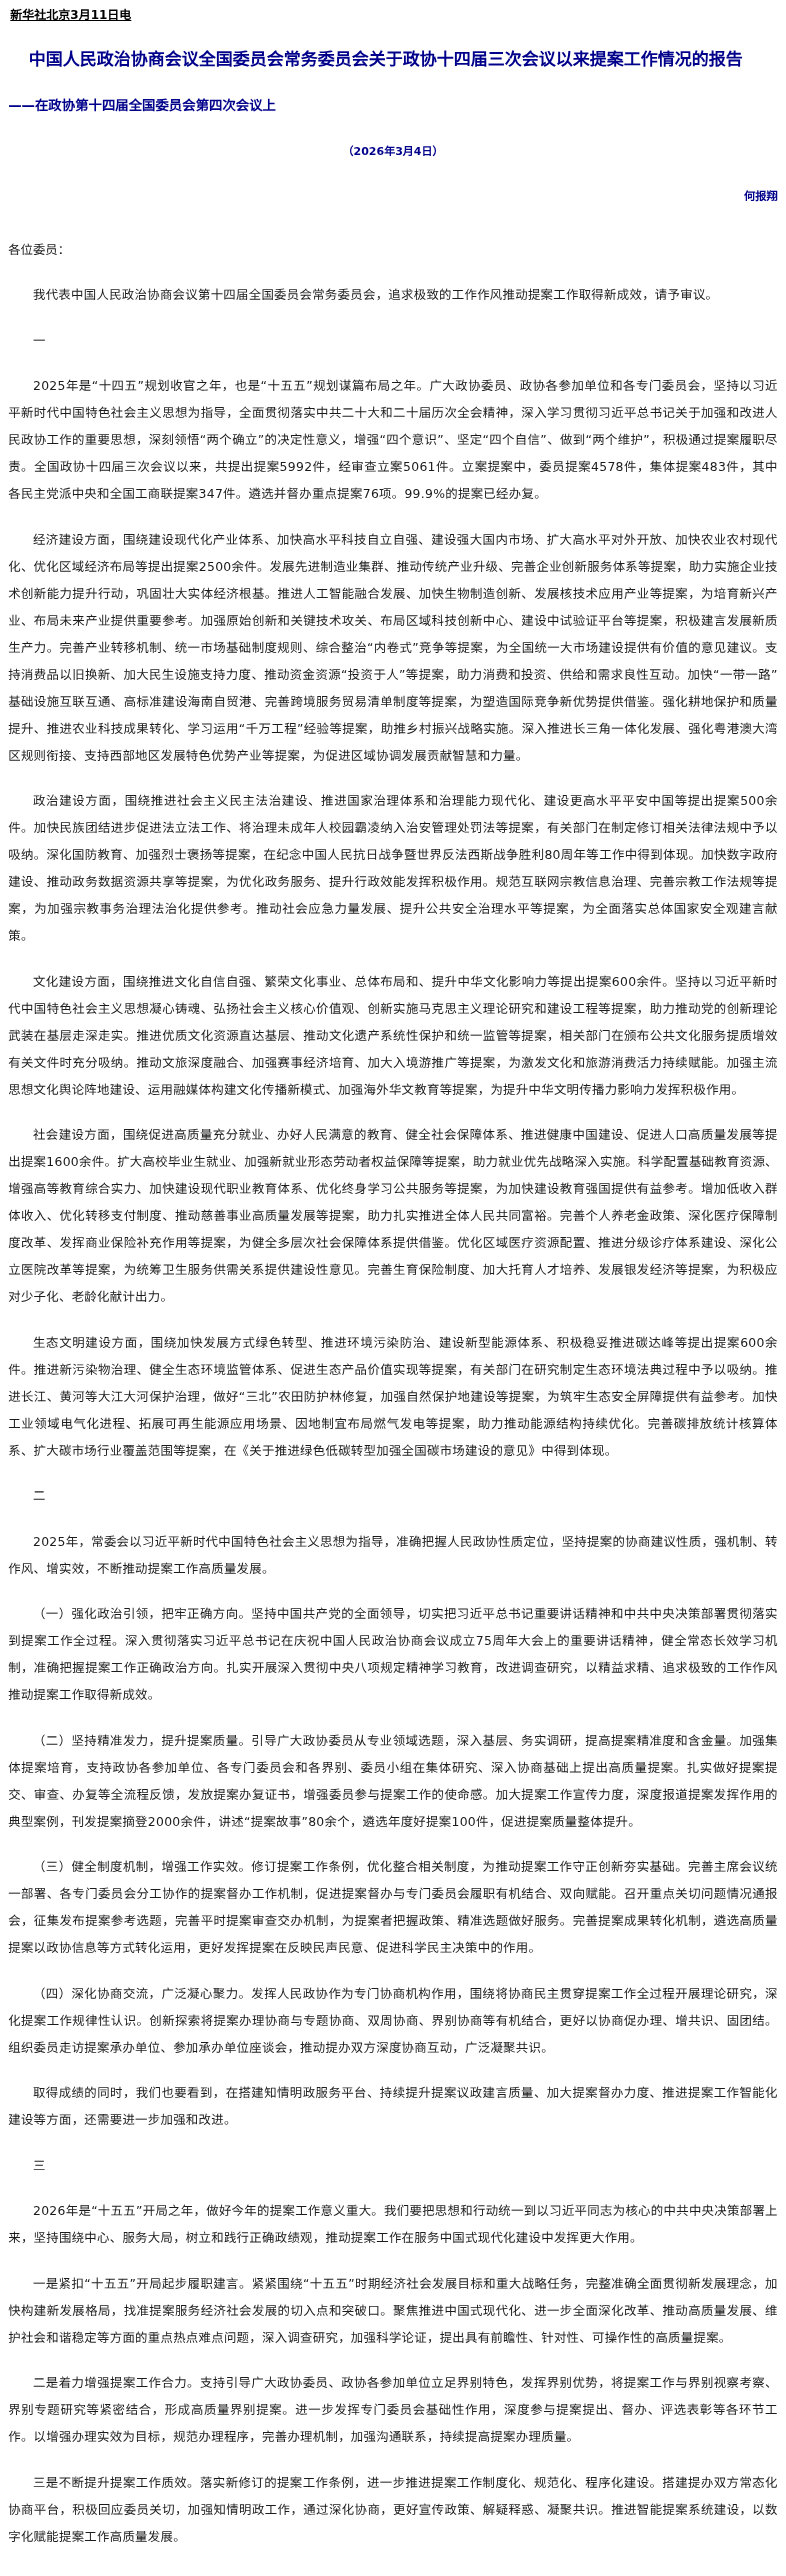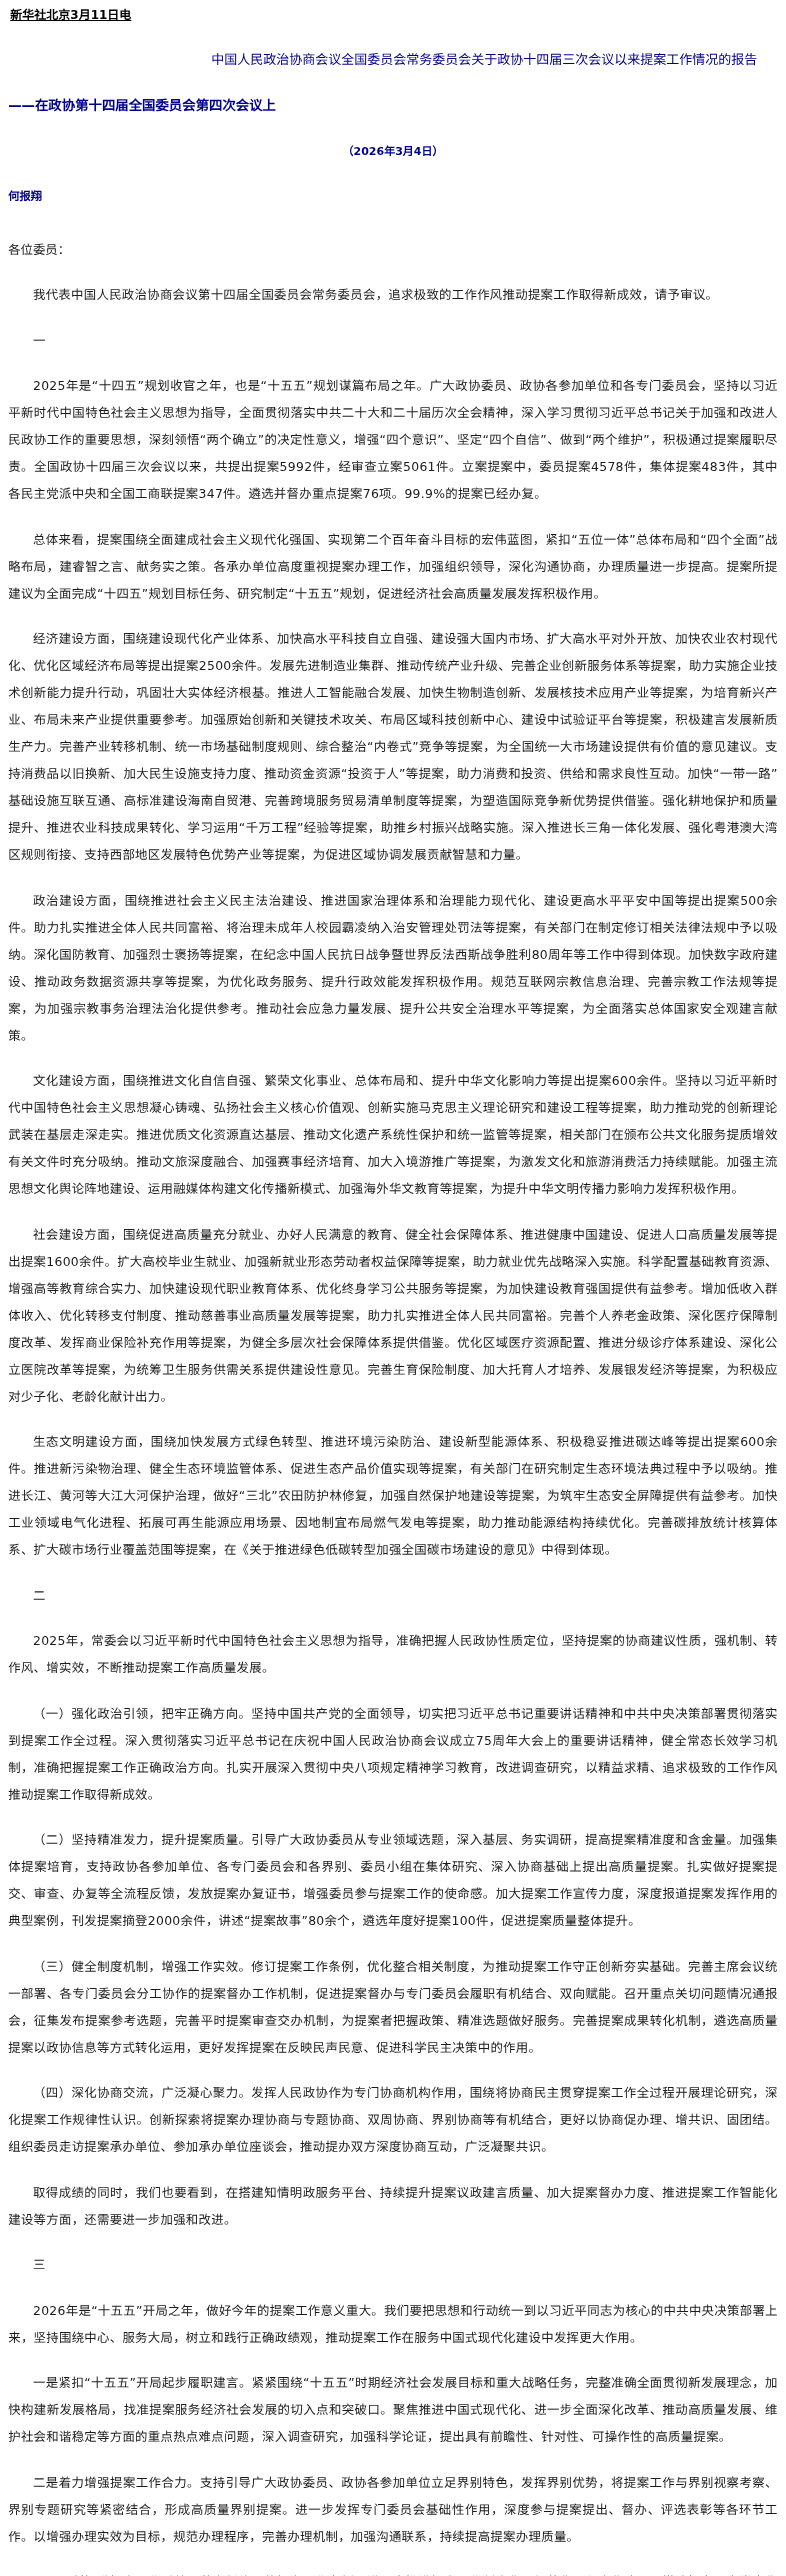--- a/index.html
+++ b/index.html
@@ -10,35 +10,35 @@
     color:var(--ink);
     -webkit-font-smoothing:antialiased;
   }
   .page { padding:7.2px 8.2px 36px 8.2px; }
 
   .dateline {
     font-size:12px; font-weight:700; color:#000;
     margin:1px 0 25px 2.1px; line-height:15.5px;text-decoration:underline;
   }
   .doc-title {
-    font-size:13px; font-weight:400; color:var(--accent);
-    text-align:right; line-height:21.6px;
+    font-size:17px; font-weight:700; color:var(--accent);
+    text-align:left; line-height:21.6px;
     margin:0 20.6px 27px 20.6px;
   }
   .doc-subtitle {
     font-size:13.4px; font-weight:700; color:var(--accent);
     text-align:left; line-height:17.5px; margin:0 0 29px 0;
   }
   .doc-date {
     font-size:11px; font-weight:700; color:var(--accent);
     text-align:center; line-height:15.5px; margin:0 0 30px 0;
   }
   .doc-author {
     font-size:11.3px; font-weight:700; color:var(--accent);
-    text-align:left; line-height:15.5px; margin:0 0 31px 0;
+    text-align:right; line-height:15.5px; margin:0 0 31px 0;
   }
   .salutation {
     font-size:12.4px; line-height:27px; margin:0 0 18.5px 0; color:var(--ink);
   }
   .body-para, .section-num {
     font-size:12.4px; line-height:27px; color:var(--ink);
     margin:0 0 18.5px 0; text-indent:2em; text-align:justify;
     letter-spacing:0.3px;
   }
   .section-num { text-align:left; }
@@ -50,23 +50,22 @@
   <div class="dateline">新华社北京3月11日电</div>
   <h1 class="doc-title">中国人民政治协商会议全国委员会常务委员会关于政协十四届三次会议以来提案工作情况的报告</h1>
   <div class="doc-subtitle">——在政协第十四届全国委员会第四次会议上</div>
   <div class="doc-date">（2026年3月4日）</div>
   <div class="doc-author">何报翔</div>
   <div class="salutation">各位委员：</div>
   <div>
       <p class="body-para">我代表中国人民政治协商会议第十四届全国委员会常务委员会，追求极致的工作作风推动提案工作取得新成效，请予审议。</p>
       <p class="section-num">一</p>
       <p class="body-para">2025年是“十四五”规划收官之年，也是“十五五”规划谋篇布局之年。广大政协委员、政协各参加单位和各专门委员会，坚持以习近平新时代中国特色社会主义思想为指导，全面贯彻落实中共二十大和二十届历次全会精神，深入学习贯彻习近平总书记关于加强和改进人民政协工作的重要思想，深刻领悟“两个确立”的决定性意义，增强“四个意识”、坚定“四个自信”、做到“两个维护”，积极通过提案履职尽责。全国政协十四届三次会议以来，共提出提案5992件，经审查立案5061件。立案提案中，委员提案4578件，集体提案483件，其中各民主党派中央和全国工商联提案347件。遴选并督办重点提案76项。99.9%的提案已经办复。</p>
-      <p class="body-para">总体来看，提案围绕全面建成社会主义现代化强国、实现第二个百年奋斗目标的宏伟蓝图，紧扣“五位一体”总体布局和“四个全面”战略布局，建睿智之言、献务实之策。各承办单位高度重视提案办理工作，加强组织领导，深化沟通协商，办理质量进一步提高。提案所提建议为全面完成“十四五”规划目标任务、研究制定“十五五”规划，促进经济社会高质量发展发挥积极作用。</p>
       <p class="body-para">经济建设方面，围绕建设现代化产业体系、加快高水平科技自立自强、建设强大国内市场、扩大高水平对外开放、加快农业农村现代化、优化区域经济布局等提出提案2500余件。发展先进制造业集群、推动传统产业升级、完善企业创新服务体系等提案，助力实施企业技术创新能力提升行动，巩固壮大实体经济根基。推进人工智能融合发展、加快生物制造创新、发展核技术应用产业等提案，为培育新兴产业、布局未来产业提供重要参考。加强原始创新和关键技术攻关、布局区域科技创新中心、建设中试验证平台等提案，积极建言发展新质生产力。完善产业转移机制、统一市场基础制度规则、综合整治“内卷式”竞争等提案，为全国统一大市场建设提供有价值的意见建议。支持消费品以旧换新、加大民生设施支持力度、推动资金资源“投资于人”等提案，助力消费和投资、供给和需求良性互动。加快“一带一路”基础设施互联互通、高标准建设海南自贸港、完善跨境服务贸易清单制度等提案，为塑造国际竞争新优势提供借鉴。强化耕地保护和质量提升、推进农业科技成果转化、学习运用“千万工程”经验等提案，助推乡村振兴战略实施。深入推进长三角一体化发展、强化粤港澳大湾区规则衔接、支持西部地区发展特色优势产业等提案，为促进区域协调发展贡献智慧和力量。</p>
-      <p class="body-para">政治建设方面，围绕推进社会主义民主法治建设、推进国家治理体系和治理能力现代化、建设更高水平平安中国等提出提案500余件。助力扎实推进全体人民共同富裕、将治理未成年人校园霸凌纳入治安管理处罚法等提案，有关部门在制定修订相关法律法规中予以吸纳。深化国防教育、加强烈士褒扬等提案，在纪念中国人民抗日战争暨世界反法西斯战争胜利80周年等工作中得到体现。加快数字政府建设、推动政务数据资源共享等提案，为优化政务服务、提升行政效能发挥积极作用。规范互联网宗教信息治理、完善宗教工作法规等提案，为加强宗教事务治理法治化提供参考。推动社会应急力量发展、提升公共安全治理水平等提案，为全面落实总体国家安全观建言献策。</p>
+      <p class="body-para">政治建设方面，围绕推进社会主义民主法治建设、推进国家治理体系和治理能力现代化、建设更高水平平安中国等提出提案500余件。加快民族团结进步促进法立法工作、将治理未成年人校园霸凌纳入治安管理处罚法等提案，有关部门在制定修订相关法律法规中予以吸纳。深化国防教育、加强烈士褒扬等提案，在纪念中国人民抗日战争暨世界反法西斯战争胜利80周年等工作中得到体现。加快数字政府建设、推动政务数据资源共享等提案，为优化政务服务、提升行政效能发挥积极作用。规范互联网宗教信息治理、完善宗教工作法规等提案，为加强宗教事务治理法治化提供参考。推动社会应急力量发展、提升公共安全治理水平等提案，为全面落实总体国家安全观建言献策。</p>
       <p class="body-para">文化建设方面，围绕推进文化自信自强、繁荣文化事业、总体布局和、提升中华文化影响力等提出提案600余件。坚持以习近平新时代中国特色社会主义思想凝心铸魂、弘扬社会主义核心价值观、创新实施马克思主义理论研究和建设工程等提案，助力推动党的创新理论武装在基层走深走实。推进优质文化资源直达基层、推动文化遗产系统性保护和统一监管等提案，相关部门在颁布公共文化服务提质增效有关文件时充分吸纳。推动文旅深度融合、加强赛事经济培育、加大入境游推广等提案，为激发文化和旅游消费活力持续赋能。加强主流思想文化舆论阵地建设、运用融媒体构建文化传播新模式、加强海外华文教育等提案，为提升中华文明传播力影响力发挥积极作用。</p>
       <p class="body-para">社会建设方面，围绕促进高质量充分就业、办好人民满意的教育、健全社会保障体系、推进健康中国建设、促进人口高质量发展等提出提案1600余件。扩大高校毕业生就业、加强新就业形态劳动者权益保障等提案，助力就业优先战略深入实施。科学配置基础教育资源、增强高等教育综合实力、加快建设现代职业教育体系、优化终身学习公共服务等提案，为加快建设教育强国提供有益参考。增加低收入群体收入、优化转移支付制度、推动慈善事业高质量发展等提案，助力扎实推进全体人民共同富裕。完善个人养老金政策、深化医疗保障制度改革、发挥商业保险补充作用等提案，为健全多层次社会保障体系提供借鉴。优化区域医疗资源配置、推进分级诊疗体系建设、深化公立医院改革等提案，为统筹卫生服务供需关系提供建设性意见。完善生育保险制度、加大托育人才培养、发展银发经济等提案，为积极应对少子化、老龄化献计出力。</p>
       <p class="body-para">生态文明建设方面，围绕加快发展方式绿色转型、推进环境污染防治、建设新型能源体系、积极稳妥推进碳达峰等提出提案600余件。推进新污染物治理、健全生态环境监管体系、促进生态产品价值实现等提案，有关部门在研究制定生态环境法典过程中予以吸纳。推进长江、黄河等大江大河保护治理，做好“三北”农田防护林修复，加强自然保护地建设等提案，为筑牢生态安全屏障提供有益参考。加快工业领域电气化进程、拓展可再生能源应用场景、因地制宜布局燃气发电等提案，助力推动能源结构持续优化。完善碳排放统计核算体系、扩大碳市场行业覆盖范围等提案，在《关于推进绿色低碳转型加强全国碳市场建设的意见》中得到体现。</p>
       <p class="section-num">二</p>
       <p class="body-para">2025年，常委会以习近平新时代中国特色社会主义思想为指导，准确把握人民政协性质定位，坚持提案的协商建议性质，强机制、转作风、增实效，不断推动提案工作高质量发展。</p>
       <p class="body-para">（一）强化政治引领，把牢正确方向。坚持中国共产党的全面领导，切实把习近平总书记重要讲话精神和中共中央决策部署贯彻落实到提案工作全过程。深入贯彻落实习近平总书记在庆祝中国人民政治协商会议成立75周年大会上的重要讲话精神，健全常态长效学习机制，准确把握提案工作正确政治方向。扎实开展深入贯彻中央八项规定精神学习教育，改进调查研究，以精益求精、追求极致的工作作风推动提案工作取得新成效。</p>
       <p class="body-para">（二）坚持精准发力，提升提案质量。引导广大政协委员从专业领域选题，深入基层、务实调研，提高提案精准度和含金量。加强集体提案培育，支持政协各参加单位、各专门委员会和各界别、委员小组在集体研究、深入协商基础上提出高质量提案。扎实做好提案提交、审查、办复等全流程反馈，发放提案办复证书，增强委员参与提案工作的使命感。加大提案工作宣传力度，深度报道提案发挥作用的典型案例，刊发提案摘登2000余件，讲述“提案故事”80余个，遴选年度好提案100件，促进提案质量整体提升。</p>
       <p class="body-para">（三）健全制度机制，增强工作实效。修订提案工作条例，优化整合相关制度，为推动提案工作守正创新夯实基础。完善主席会议统一部署、各专门委员会分工协作的提案督办工作机制，促进提案督办与专门委员会履职有机结合、双向赋能。召开重点关切问题情况通报会，征集发布提案参考选题，完善平时提案审查交办机制，为提案者把握政策、精准选题做好服务。完善提案成果转化机制，遴选高质量提案以政协信息等方式转化运用，更好发挥提案在反映民声民意、促进科学民主决策中的作用。</p>
       <p class="body-para">（四）深化协商交流，广泛凝心聚力。发挥人民政协作为专门协商机构作用，围绕将协商民主贯穿提案工作全过程开展理论研究，深化提案工作规律性认识。创新探索将提案办理协商与专题协商、双周协商、界别协商等有机结合，更好以协商促办理、增共识、固团结。组织委员走访提案承办单位、参加承办单位座谈会，推动提办双方深度协商互动，广泛凝聚共识。</p>
       <p class="body-para">取得成绩的同时，我们也要看到，在搭建知情明政服务平台、持续提升提案议政建言质量、加大提案督办力度、推进提案工作智能化建设等方面，还需要进一步加强和改进。</p>

